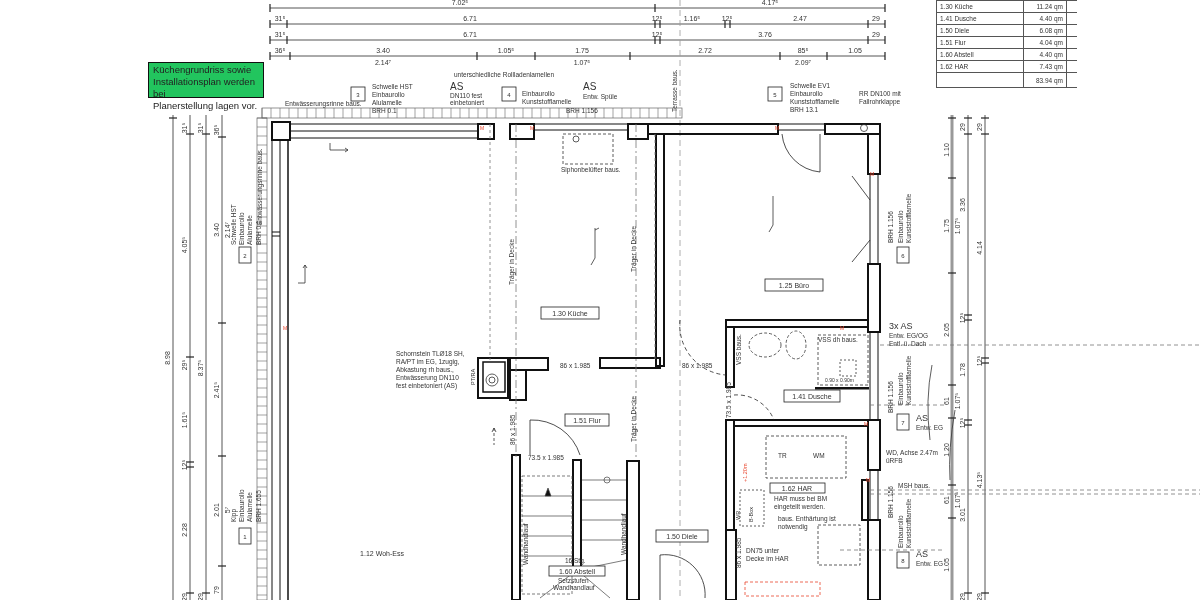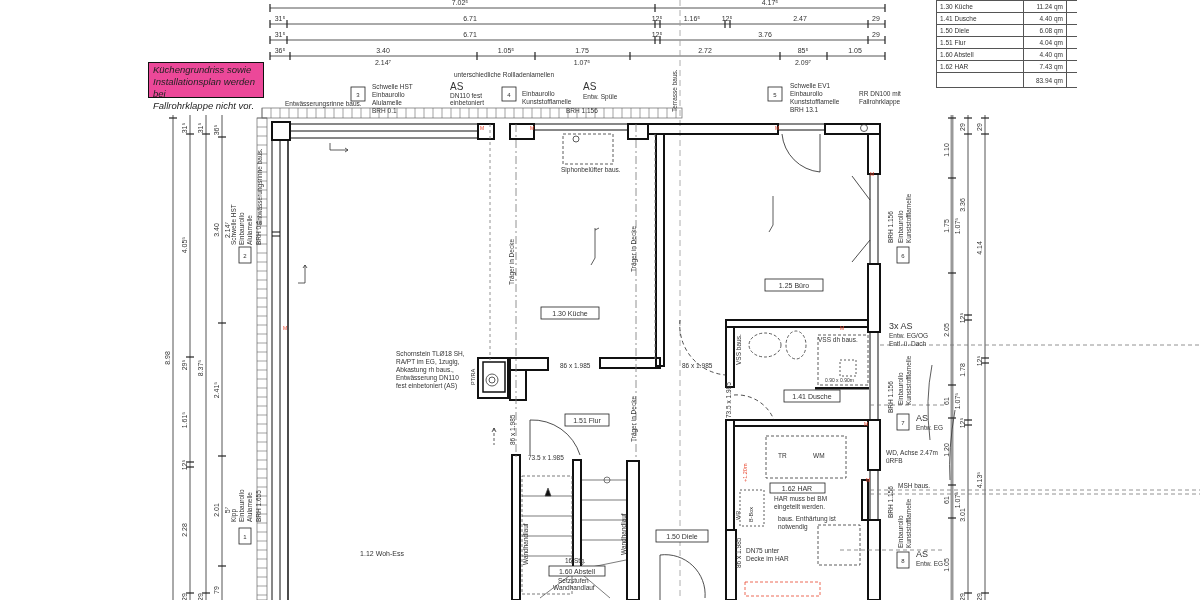--- a/index.html
+++ b/index.html
@@ -1,20 +1,20 @@
 <!DOCTYPE html>
 <html><head>
 <meta charset="utf-8">
 <style>
   html, body { margin:0; padding:0; background:#fff; }
   body { width:1200px; height:600px; overflow:hidden; position:relative; font-family:"Liberation Sans", sans-serif; color:#222; }
   #plan { position:absolute; left:0; top:0; width:1200px; height:600px; }
   .t { font-family:"Liberation Sans", sans-serif; fill:#333; }
-  .note-box { position:absolute; left:148px; top:62px; width:116px; height:36px; border:1.5px solid #111; background:#ec4899;
-              font-size:9.5px; line-height:12px; padding:1px 4px; box-sizing:border-box;font-style:italic; }
+  .note-box { position:absolute; left:148px; top:62px; width:116px; height:36px; border:1.5px solid #111; background:#22c55e;
+              font-size:9.5px; line-height:12px; padding:1px 4px; box-sizing:border-box; }
   .area-table { position:absolute; left:936px; top:0px; border-collapse:collapse; font-size:6.5px; color:#333; }
   .area-table td { border:1px solid #555; padding:0 3px; height:11px; }
   .area-table td.name { width:80px; }
   .area-table td.val { width:36px; text-align:right; }
   .area-table td.extra { width:4px; border-right:none; }
 </style>
 </head>
 <body>
 
 <svg id="plan" viewBox="0 0 1200 600" xmlns="http://www.w3.org/2000/svg">
@@ -552,21 +552,21 @@
     <line x1="494" y1="428" x2="494" y2="445" stroke-dasharray="3,2"></line>
       <polyline points="492,432 494,428 496,432"></polyline>
     <path d="M 932 365 Q 925 400 930 440"></path>
       <path d="M 955 410 Q 948 450 950 480"></path>
   </g>
 </svg>
 
 <div class="note-box">
   <div>Küchengrundriss sowie</div>
   <div>Installationsplan werden bei</div>
-  <div>Fallrohrklappe nicht vor.</div>
+  <div>Planerstellung lagen vor.</div>
 </div>
 
 <table class="area-table">
   <tbody>
       <tr>
     <td class="name">1.30 Küche</td>
     <td class="val">11.24 qm</td>
     <td class="extra"></td>
   </tr>
   <tr>

